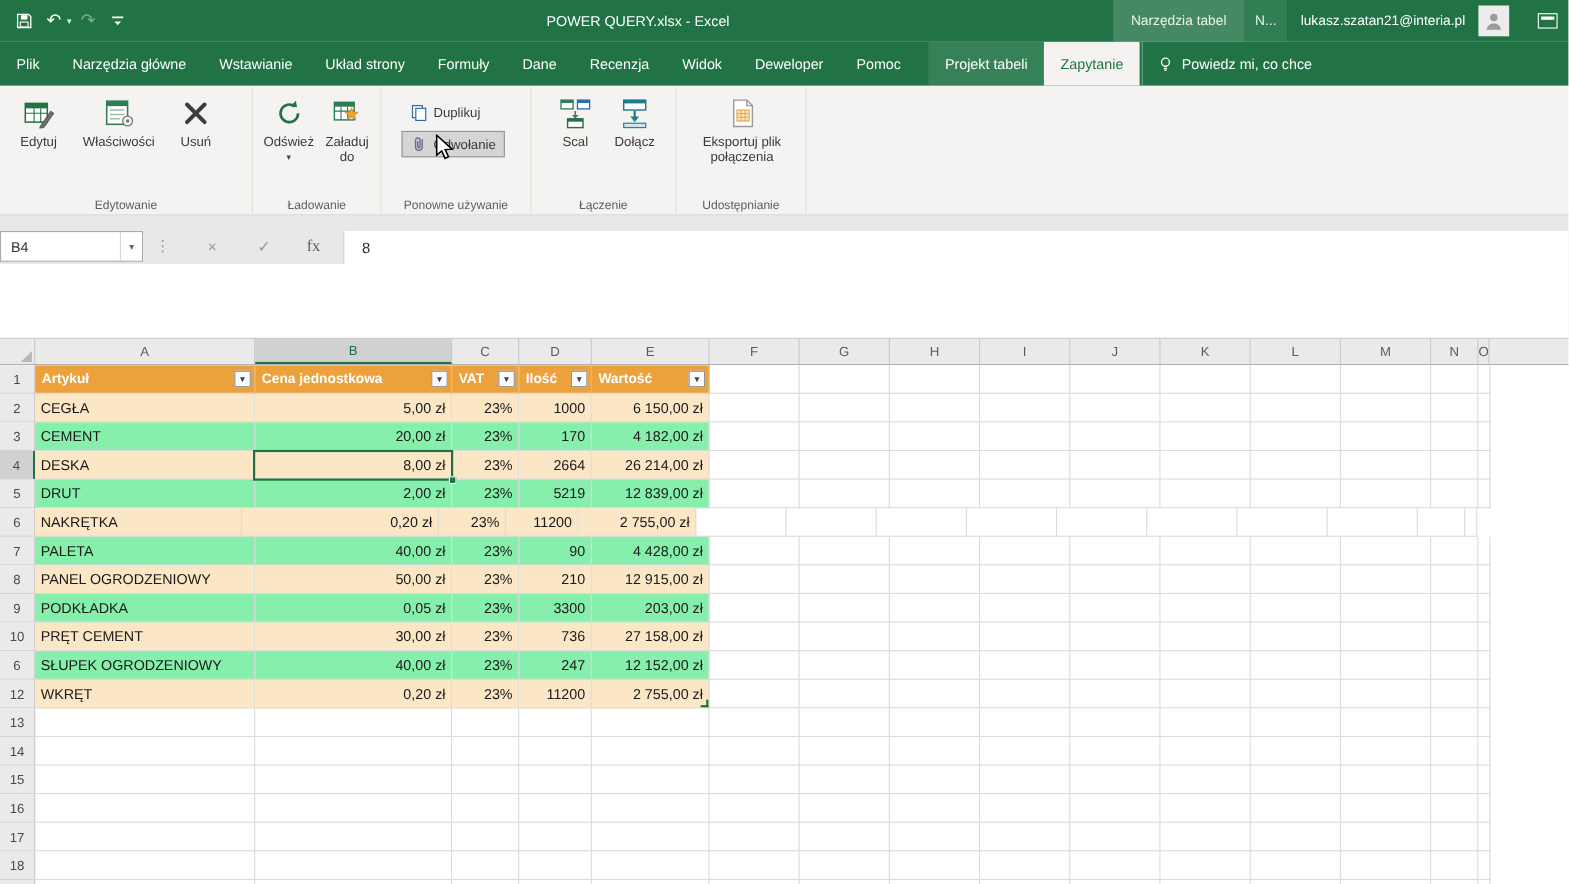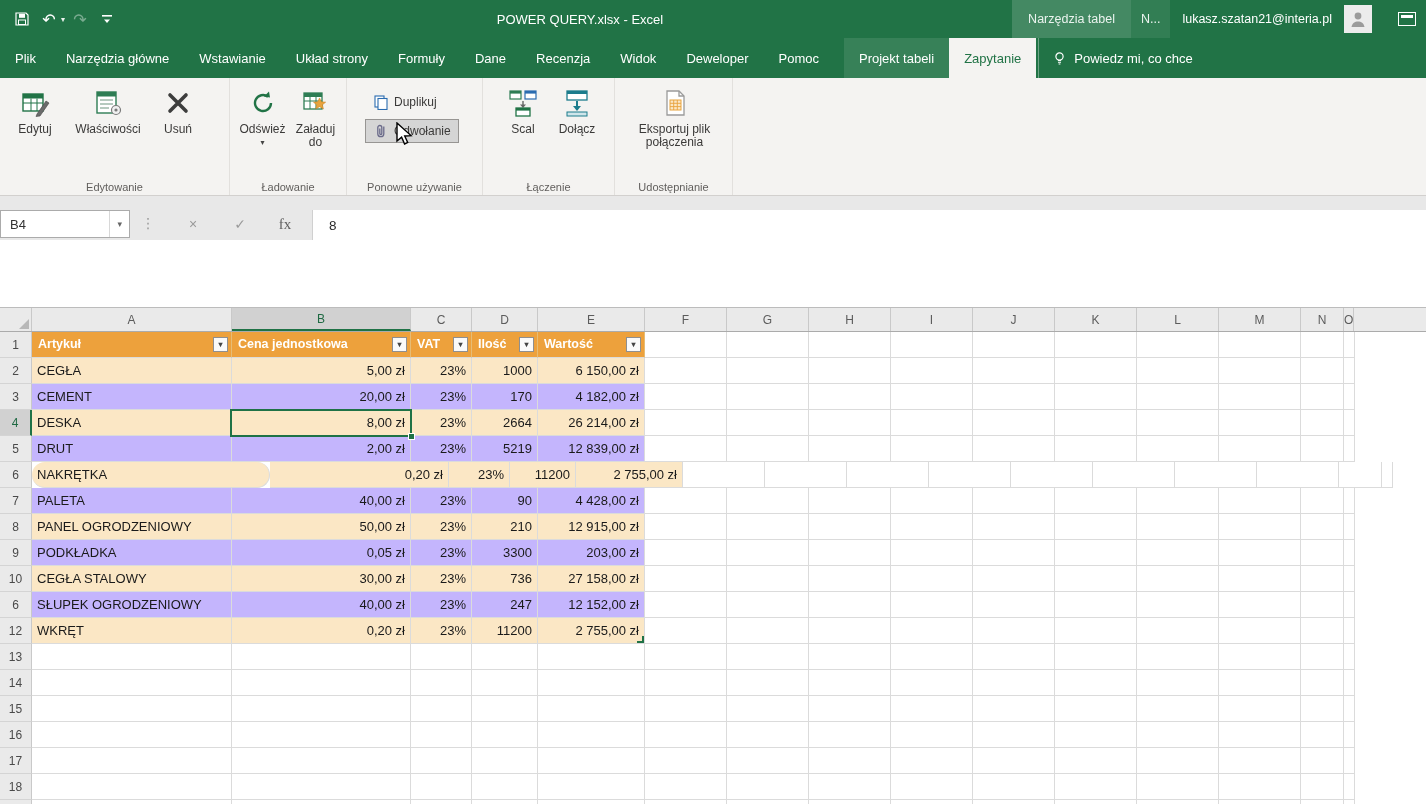--- a/index.html
+++ b/index.html
@@ -95,21 +95,21 @@
   .cell{flex:0 0 auto;border-right:1px solid #DBDBDB;border-bottom:1px solid #DBDBDB;
     font-size:13px;line-height:25px;padding:0 5px;white-space:nowrap;overflow:hidden;
     color:#1a1a1a}
   .cell.th{background:#EDA13C;color:#fff;font-weight:bold;font-size:12.5px;
     display:flex;align-items:center;justify-content:space-between;
     border-right:1px solid #E2B express;border-right:1px solid #E7BC74;padding:0 3px 0 6px}
   .tht{overflow:hidden;white-space:nowrap}
   .filt{flex:0 0 auto;width:15px;height:15px;background:#FAFAFA;border:1px solid #8f8f8f;
     color:#444;font-size:8px;line-height:13px;text-align:center;margin-left:3px}
   .band-d{background:#FBE7C5}
-  .band-l{background:#c4b5fd}
+  .band-l{background:#86efac}
   .al{text-align:left}
   .ar{text-align:right}
 
   
   #sel{left:230px;top:409px;width:182px;height:28px;border:2px solid #1F7246;z-index:5;
     pointer-events:none}
   #sel .handle{position:absolute;right:-5px;bottom:-5px;width:7px;height:7px;
     background:#1F7246;border:1px solid #fff}
   #endmark{left:637px;top:636px;width:7px;height:7px;border-right:2px solid #1F7246;
     border-bottom:2px solid #1F7246;z-index:4}
@@ -462,21 +462,21 @@
         <div class="cell" style="width: 82px;"></div>
         <div class="cell" style="width: 82px;"></div>
         <div class="cell" style="width: 82px;"></div>
         <div class="cell" style="width: 82px;"></div>
         <div class="cell" style="width: 82px;"></div>
         <div class="cell" style="width: 43px;"></div>
         <div class="cell"></div>
       </div>
       <div class="grow">
         <div class="gut" style="width: 32px;">6</div>
-        <div class="cell band-d al" style="width: 238px; border-radius: 13px;">NAKRĘTKA</div>
+        <div class="cell band-d al" style="width: 188px;">NAKRĘTKA</div>
         <div class="cell band-d ar" style="width: 179px;">0,20 zł</div>
         <div class="cell band-d ar" style="width: 61px;">23%</div>
         <div class="cell band-d ar" style="width: 66px;">11200</div>
         <div class="cell band-d ar" style="width: 107px;">2 755,00 zł</div>
         <div class="cell" style="width: 82px;"></div>
         <div class="cell" style="width: 82px;"></div>
         <div class="cell" style="width: 82px;"></div>
         <div class="cell" style="width: 82px;"></div>
         <div class="cell" style="width: 82px;"></div>
         <div class="cell" style="width: 82px;"></div>
@@ -534,21 +534,21 @@
         <div class="cell" style="width: 82px;"></div>
         <div class="cell" style="width: 82px;"></div>
         <div class="cell" style="width: 82px;"></div>
         <div class="cell" style="width: 82px;"></div>
         <div class="cell" style="width: 82px;"></div>
         <div class="cell" style="width: 43px;"></div>
         <div class="cell"></div>
       </div>
       <div class="grow">
         <div class="gut" style="width: 32px;">10</div>
-        <div class="cell band-d al" style="width: 200px;">CEGŁA STALOWY</div>
+        <div class="cell band-d al" style="width: 200px;">PRĘT CEMENT</div>
         <div class="cell band-d ar" style="width: 179px;">30,00 zł</div>
         <div class="cell band-d ar" style="width: 61px;">23%</div>
         <div class="cell band-d ar" style="width: 66px;">736</div>
         <div class="cell band-d ar" style="width: 107px;">27 158,00 zł</div>
         <div class="cell" style="width: 82px;"></div>
         <div class="cell" style="width: 82px;"></div>
         <div class="cell" style="width: 82px;"></div>
         <div class="cell" style="width: 82px;"></div>
         <div class="cell" style="width: 82px;"></div>
         <div class="cell" style="width: 82px;"></div>

